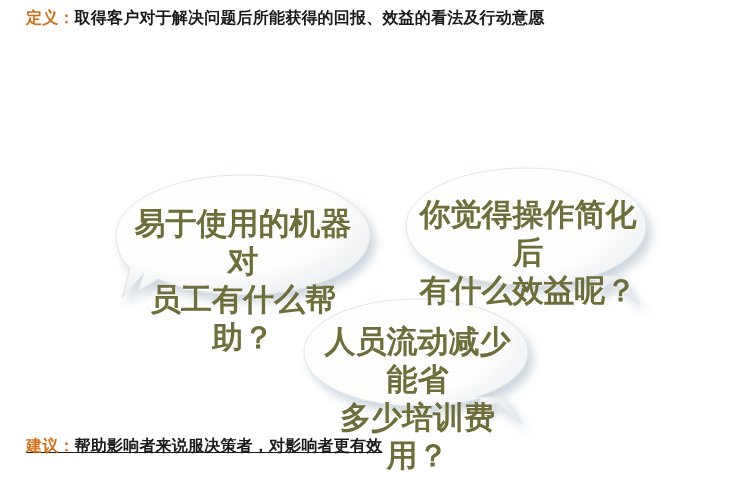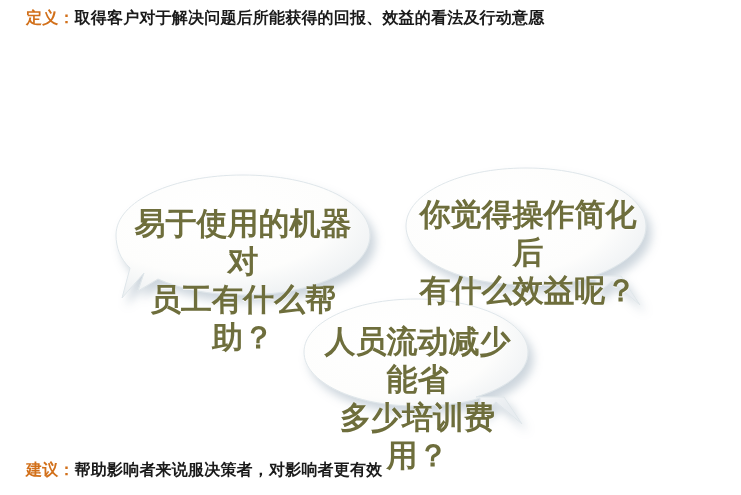--- a/index.html
+++ b/index.html
@@ -35,21 +35,21 @@
     font-weight: bold;
     letter-spacing: 0.2px;
     white-space: pre-wrap;
   }
   .lead {
     color: #d2701a;
     font-weight: bold;
   }
   #block-definition { top: 8px; }
   #block-conclusion { top: 90px; }
-  #block-suggestion { top: 460px; }
+  #block-suggestion { top: 436px; text-decoration: underline; }
 
   .body-text { color: #1a1a1a; }
 
   
   .bubble {
     position: absolute;
   }
   .bubble svg {
     position: absolute;
     left: 0;

